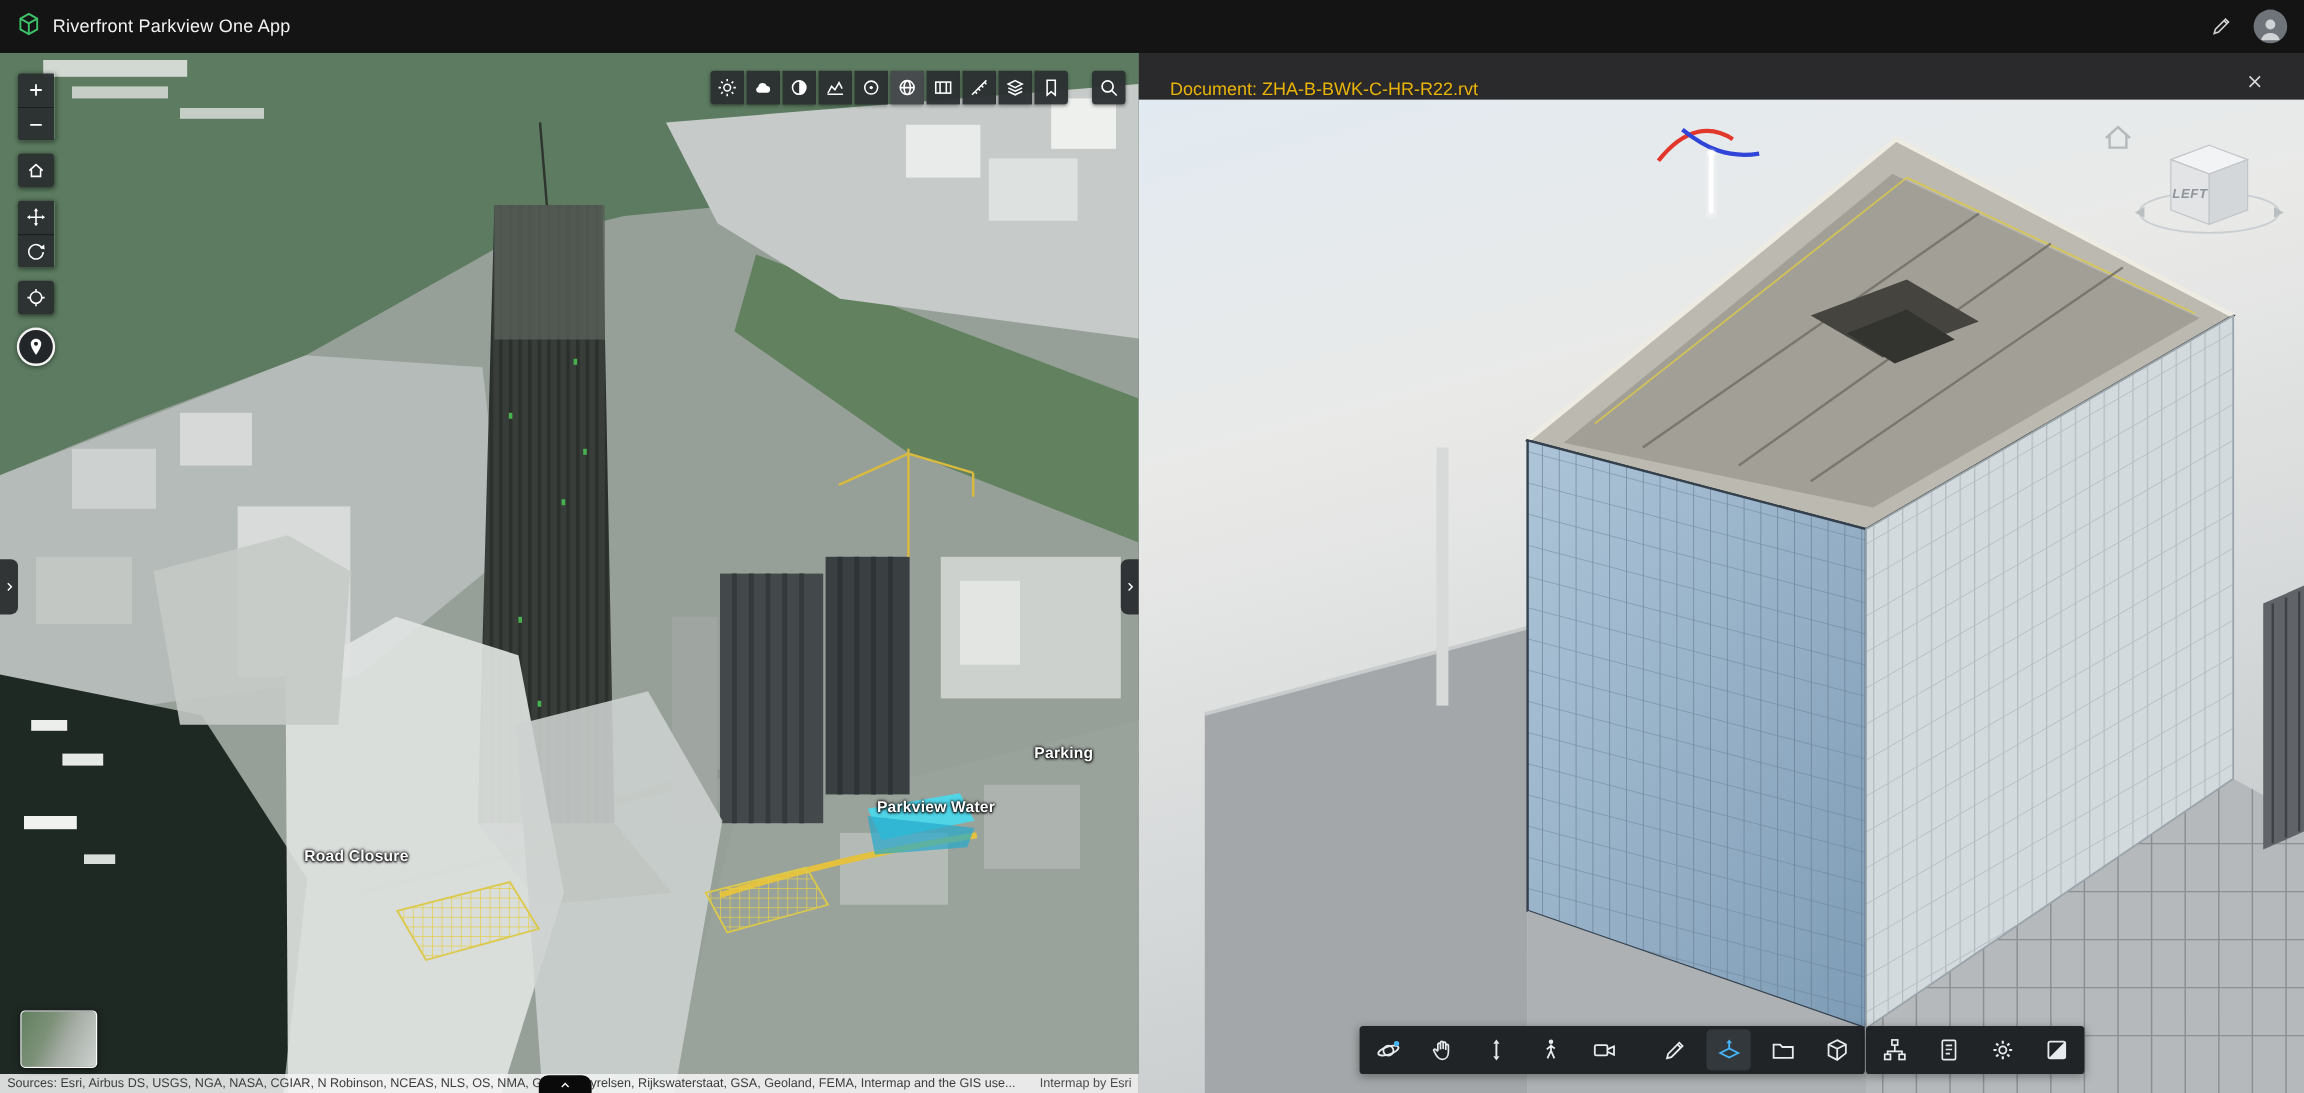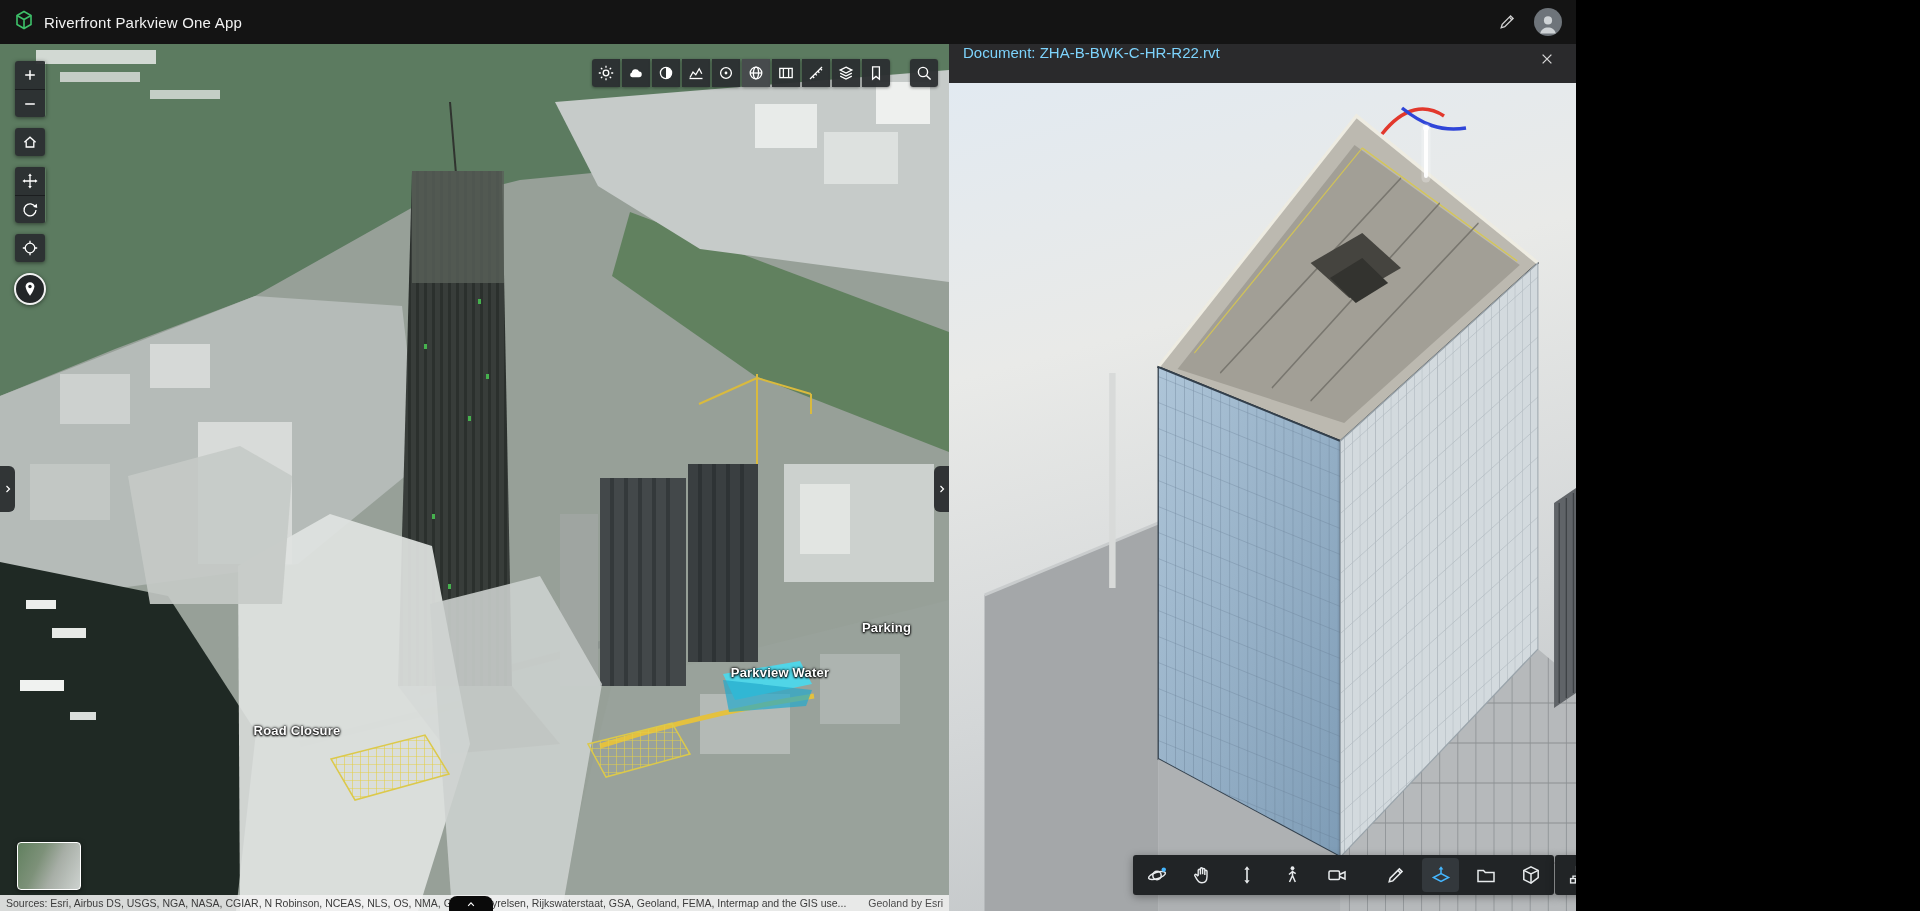--- a/index.html
+++ b/index.html
@@ -1,31 +1,31 @@
 <!DOCTYPE html>
 <html><head>
 <meta charset="utf-8">
 <style>
   * { box-sizing: border-box; margin: 0; padding: 0; }
   html,body { background:#000; }
   body { font-family:"Liberation Sans", sans-serif; }
-  #app { position:relative; width:1576px; height:911px; overflow:hidden; background:#101010; }
+  #app { position:relative; width:1920px; height:911px; overflow:hidden; background:#101010; }
 
   
   .app-header { position:absolute; top:0; left:0; right:0; height:44px; background:#141414;
     display:flex; align-items:center; padding:0 14px; gap:10px; z-index:50; }
   .app-title { color:#f2f2f2; font-size:15px; letter-spacing:.2px; }
   .hspacer { flex:1; }
   .hbtn { background:transparent; border:0; width:34px; height:34px; display:flex; align-items:center; justify-content:center; cursor:pointer; }
   .avatar { width:28px; height:28px; border-radius:50%; background:#6e747a; overflow:hidden; display:flex; align-items:flex-end; justify-content:center; cursor:pointer; }
 
   
   .map-pane { position:absolute; top:44px; left:0; width:949px; bottom:0; overflow:hidden; background:#6f7d72; }
   .viewer-pane { position:absolute; top:44px; left:949px; right:0; bottom:0; display:flex; flex-direction:column; }
-  .viewer-header { height:39px; background:#2a2a2c; color:#7dd3fc; display:flex; align-items:flex-start; padding:0 14px; font-size:15px; flex:0 0 39px; }
+  .viewer-header { height:39px; background:#2a2a2c; color:#eab308; display:flex; align-items:flex-end; padding:0 26px; font-size:15px; flex:0 0 39px; }
   .vclose { margin-left:auto; background:transparent; border:0; width:30px; height:30px; display:flex; align-items:center; justify-content:center; cursor:pointer; }
   .viewer-canvas { position:relative; flex:1; overflow:hidden;
     background:linear-gradient(165deg,#e2eaf1 0%, #e9eae8 30%, #d4d7d8 65%, #bcc0c2 100%);font-style:italic; }
 
   .scene-svg { position:absolute; inset:0; width:100%; height:100%; display:block; }
 
   
   .map-toolbar { position:absolute; top:15px; left:592px; display:flex; gap:2px; z-index:10; }
   .mbtn { width:28px; height:28px; background:rgba(44,47,49,.96); border:0; display:flex; align-items:center;
     justify-content:center; cursor:pointer; box-shadow:0 1px 3px rgba(0,0,0,.4); }
@@ -300,27 +300,27 @@
         </svg>
     </div>
     <div class="edge-tab edge-right">
       <svg width="12" height="12" viewBox="0 0 16 16" fill="none" stroke="#fff" stroke-width="1.6">
           <path d="M6 4l4 4-4 4"></path>
         </svg>
     </div>
 
     <div class="map-label" style="left:863px; top:583px;padding-left:47px;">Parking</div>
     <div class="map-label" style="left:780px; top:628px;">Parkview Water</div>
-    <div class="map-label" style="left:297px; top:686px;">Road Closure</div>
+    <div class="map-label" style="left:297px; top:669px;">Road Closure</div>
 
     <div class="overview-map"></div>
 
     <div class="attribution">
       <span class="attr-sources">Sources: Esri, Airbus DS, USGS, NGA, NASA, CGIAR, N Robinson, NCEAS, NLS, OS, NMA, Geodatastyrelsen, Rijkswaterstaat, GSA, Geoland, FEMA, Intermap and the GIS use...</span>
-      <span class="attr-powered">Geoland by Esri</span>
+      <span class="attr-powered">Intermap by Esri</span>
     </div>
     <div class="bottom-tab">
       <svg width="12" height="10" viewBox="0 0 16 14" fill="none" stroke="#fff" stroke-width="1.6">
           <path d="M4 9.5L8 5.5l4 4"></path>
         </svg>
     </div>
   </section>
 
   <section class="viewer-pane">
     <div class="viewer-header">

